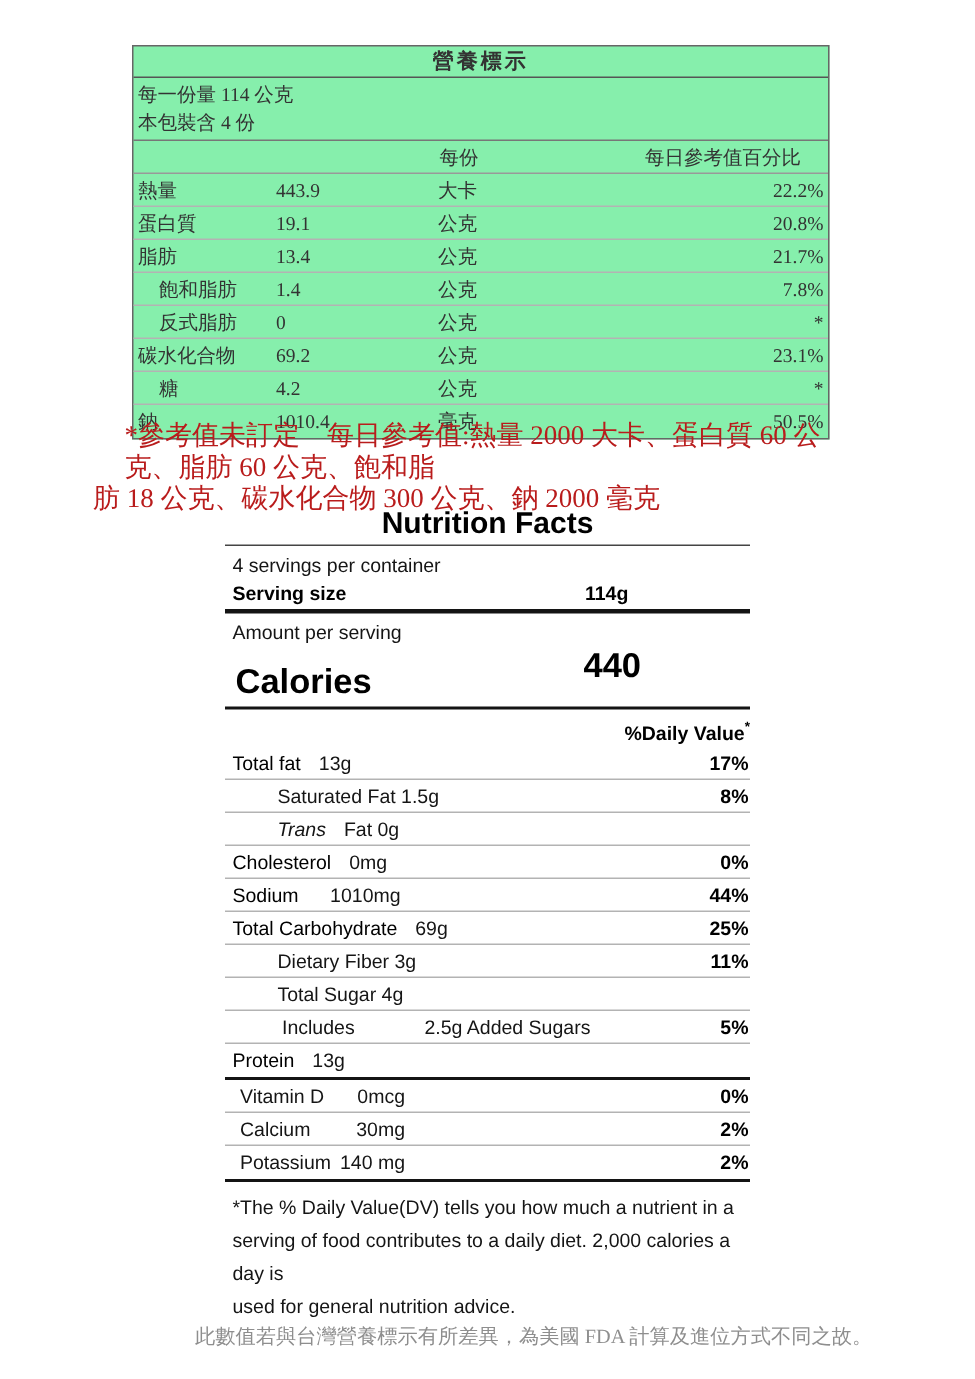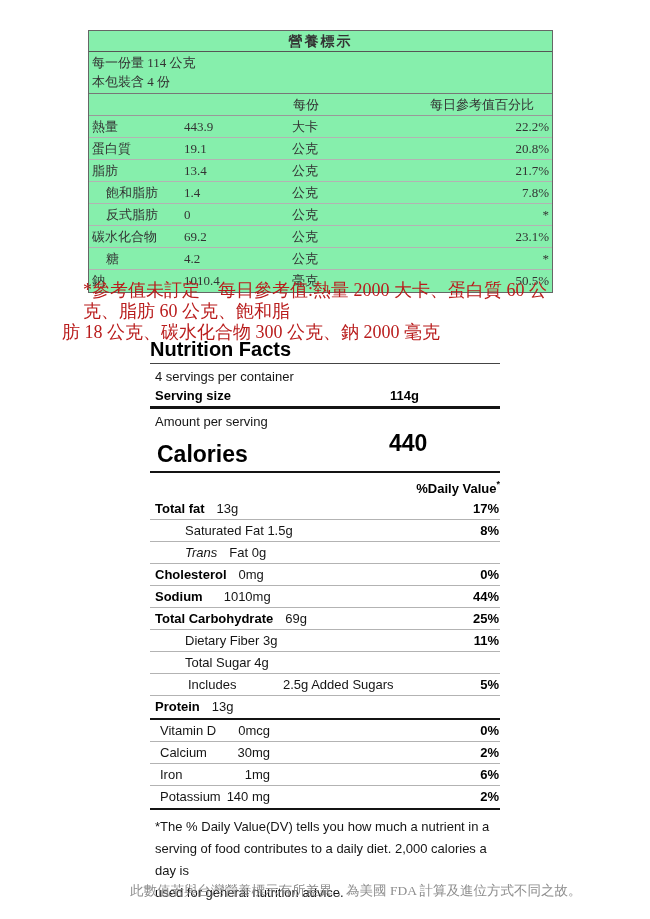--- a/index.html
+++ b/index.html
@@ -22,37 +22,37 @@
   .tw-num{position:absolute;left:95px;width:100px;text-align:left}
   .tw-unit{position:absolute;left:203px}
   .tw-dv{position:absolute;right:3px}
 
   
   #tw-footnote{position:absolute;left:62px;top:280px;width:504px;font-size:18px;line-height:21px;color:#b91c1c}
   #tw-footnote .fn-line.first{padding-left:21px}
 
   
   #us-label{position:absolute;left:150px;top:339px;width:350px;font-size:13px;color:#151515}
-  .us-title{height:25px;line-height:21px;font-size:20px;font-weight:bold;border-bottom:1px solid #444;color:#000}
+  .us-title{height:25px;line-height:21px;text-align:center;font-size:20px;font-weight:bold;border-bottom:1px solid #444;color:#000}
   .us-servings{height:22px;line-height:26px;padding-left:5px}
   .us-ssrow{position:relative;height:20px;line-height:20px;font-weight:bold;padding-left:5px;color:#000}
   .us-ssval{position:absolute;left:240px}
   .thick{height:3px;background:#141414}
   .med{height:2px;background:#141414}
   .us-aps{height:20px;line-height:25px;padding-left:5px}
   .us-cal{position:relative;height:42px}
   .us-cal-label{position:absolute;left:7px;bottom:3px;font-size:23px;font-weight:bold;color:#000}
   .us-cal-val{position:absolute;left:239px;top:1px;font-size:23px;font-weight:bold;color:#000}
   .us-dvh{height:25px;line-height:31px;text-align:right;font-weight:bold;color:#000}
   .us-dvh sup{font-size:9px;vertical-align:top;line-height:22px}
   .us-row{position:relative;height:22px;line-height:22px;border-bottom:1px solid #b3b3b3;padding-left:5px}
   .us-row.i1{padding-left:35px}
   .us-row.i2{padding-left:38px}
   .us-row.last{border-bottom:none}
-  .us-row .b{font-weight:bold;color:#000}
+  .us-row .b{font-weight:normal;color:#000}
   .us-row .i{font-style:italic}
   .us-row .sp{margin-left:12px}
   .us-row .gap{margin-left:21px}
   .us-row .abs{position:absolute;left:133px}
   .us-dv{position:absolute;right:1px;font-weight:bold;color:#000}
   .us-min{position:relative;height:22px;line-height:22px;border-bottom:1px solid #b3b3b3;padding-left:10px}
   .us-min.last{border-bottom:none}
   .us-min-amt{position:absolute;left:55px;width:65px;text-align:right}
   .us-foot{padding:6px 0 0 5px;line-height:22px}
 
@@ -113,21 +113,20 @@
       <div class="us-row i0"><span class="b ">Total Carbohydrate</span><span class="sp ">69g</span><span class="us-dv">25%</span></div>
       <div class="us-row i1"><span>Dietary Fiber 3g</span><span class="us-dv">11%</span></div>
       <div class="us-row i1"><span>Total Sugar 4g</span></div>
       <div class="us-row i2"><span>Includes</span><span class="abs ">2.5g Added Sugars</span><span class="us-dv">5%</span></div>
       <div class="us-row i0 last"><span class="b ">Protein</span><span class="sp ">13g</span></div>
     </div>
   <div class="med"></div>
   <div>
       <div class="us-min"><span>Vitamin D</span><span class="us-min-amt">0mcg</span><span class="us-dv">0%</span></div>
       <div class="us-min"><span>Calcium</span><span class="us-min-amt">30mg</span><span class="us-dv">2%</span></div>
-      <div class="us-min"><span>Iron</span><span class="us-min-amt">1mg</span><span class="us-dv">6%</span></div>
       <div class="us-min last"><span>Potassium</span><span class="us-min-amt">140 mg</span><span class="us-dv">2%</span></div>
     </div>
   <div class="med"></div>
   <div class="us-foot">
       <div>*The % Daily Value(DV) tells you how much a nutrient in a</div>
       <div>serving of food contributes to a daily diet. 2,000 calories a day is</div>
       <div>used for general nutrition advice.</div>
     </div>
 </div>
 

